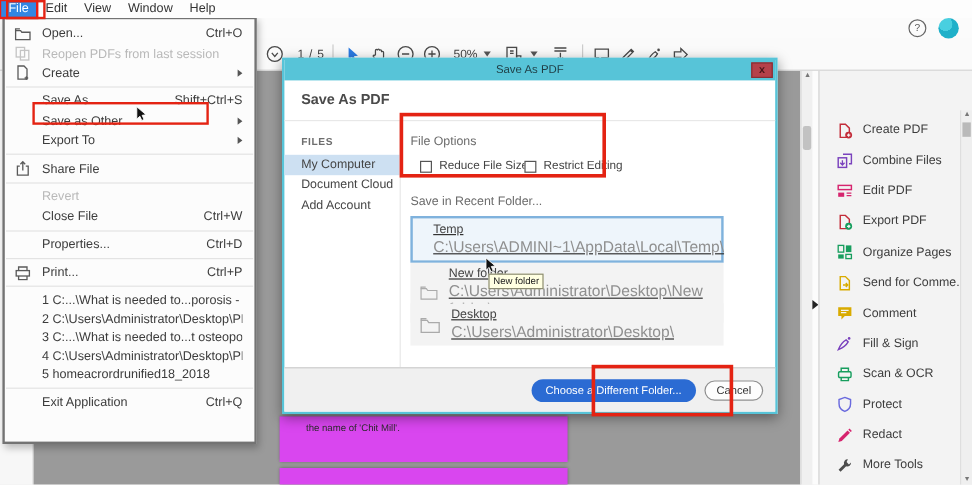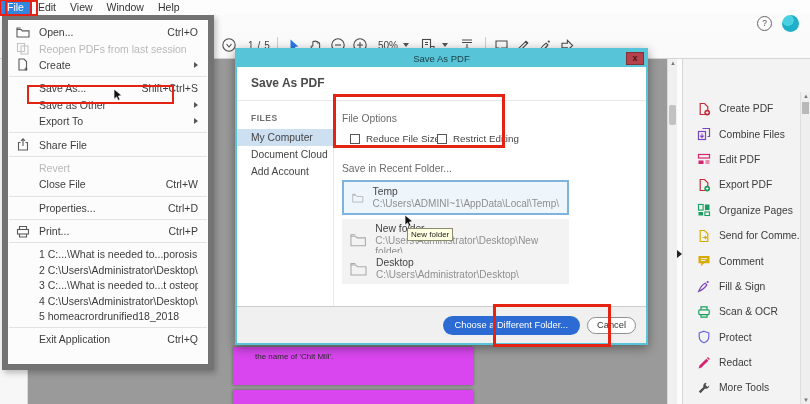--- a/index.html
+++ b/index.html
@@ -49,21 +49,21 @@
   .tool-item{height:25.4px;display:flex;align-items:center;gap:8px;cursor:pointer;}
   .tool-item svg{display:block;flex:0 0 auto;}
   .tool-label{font-size:10.3px;color:#3c3c3c;white-space:nowrap;}
   .t-red{color:#c32c39;} .t-purple{color:#7a42bd;} .t-pink{color:#d6246e;}
   .t-green{color:#179e5e;} .t-yellow{color:#d9ab00;} .t-blue{color:#6a6ade;} .t-dark{color:#4d4d4d;}
   .p-scroll{position:absolute;right:0;top:34px;width:10px;bottom:0;background:#efefef;border-left:1px solid #dedede;}
   .p-thumb{position:absolute;left:1px;width:7px;height:12px;background:#b9b9b9;top:4px;}
 
   
   .menu{position:absolute;left:2px;top:14px;width:212px;height:356px;background:#fcfcfc;
-        border:6px solid #737373;box-shadow:2px 3px 6px rgba(0,0,0,.25);z-index:30;
+        border:2px solid #737373;box-shadow:2px 3px 6px rgba(0,0,0,.25);z-index:30;
         padding:4px 0;box-sizing:border-box;font-size:10.5px;}
   .mi{display:flex;align-items:center;height:16.4px;padding:0 10px 0 8px;cursor:default;}
   .mi.rec{height:15.6px;}
   .mic{width:17px;height:13px;flex:0 0 auto;margin-right:6px;}
   .mic svg{display:block;}
   .mil{flex:1 1 auto;color:#3c3c3c;white-space:nowrap;overflow:hidden;}
   .mis{flex:0 0 auto;color:#3c3c3c;padding-left:12px;}
   .mi.dis .mil{color:#b9b9b9;}
   .sub-arrow{width:0;height:0;border-top:3.5px solid transparent;border-bottom:3.5px solid transparent;
              border-left:4.5px solid #555;flex:0 0 auto;}
@@ -79,25 +79,25 @@
   .dlg-divider{position:absolute;left:0;top:50px;width:100%;height:1px;background:#e8e8e8;}
   .dlg-sidebar{position:absolute;left:0;top:51px;width:96px;bottom:37px;border-right:1px solid #e8e8e8;}
   .files-label{font-size:8.5px;font-weight:bold;color:#6e6e6e;letter-spacing:.5px;padding:12px 0 6px 14px;}
   .nav-item{height:17px;line-height:17px;padding-left:14px;font-size:10.3px;color:#444;cursor:pointer;}
   .nav-item.sel{background:#cde0f2;}
   .dlg-content{position:absolute;left:97px;top:51px;right:0;bottom:37px;}
   .fo-label{position:absolute;left:8px;top:12px;font-size:10.3px;color:#6b6b6b;}
   .cb-row{position:absolute;left:8px;top:32px;display:flex;align-items:center;gap:6px;font-size:9.8px;color:#444;}
   .cbox{width:8px;height:8px;border:1px solid #555;background:#fff;flex:0 0 auto;cursor:pointer;}
   .recent-label{position:absolute;left:8px;top:62px;font-size:10.3px;color:#6b6b6b;}
-  .folder-row{position:absolute;left:8px;width:227px;background:#f3f3f3;cursor:pointer;box-sizing:border-box;}
+  .folder-row{position:absolute;left:8px;width:261px;background:#f3f3f3;cursor:pointer;box-sizing:border-box;text-decoration:underline;}
   .folder-row.sel{background:#eef5fb;border:2px solid #7fb2dd;}
   .frow-inner{display:flex;align-items:center;gap:9px;padding:4px 8px;}
   .fname{font-size:10.3px;color:#444;}
-  .fpath{font-size:10px;color:#8f8f8f;margin-top:1px;}
+  .fpath{font-size:13px;color:#8f8f8f;margin-top:1px;}
   .dlg-footer{position:absolute;left:0;bottom:0;width:100%;height:37px;background:#f0f0f0;border-top:1px solid #ccc;
               display:flex;align-items:center;justify-content:flex-end;gap:7px;padding-right:10px;box-sizing:border-box;}
   .btn-primary{background:#2b6bd3;color:#fff;border:none;border-radius:10px;font-size:9.3px;height:19px;
                padding:0 12px;font-family:"Liberation Sans",sans-serif;cursor:pointer;}
   .btn-cancel{background:#fdfdfd;color:#333;border:1px solid #8f8f8f;border-radius:9px;font-size:9.3px;height:17px;
               padding:0 9px;font-family:"Liberation Sans",sans-serif;cursor:pointer;}
 
   
   .red-box{position:absolute;border:3px solid #e42313;z-index:40;pointer-events:none;}
   .red-box.thin{border-width:2px;}

